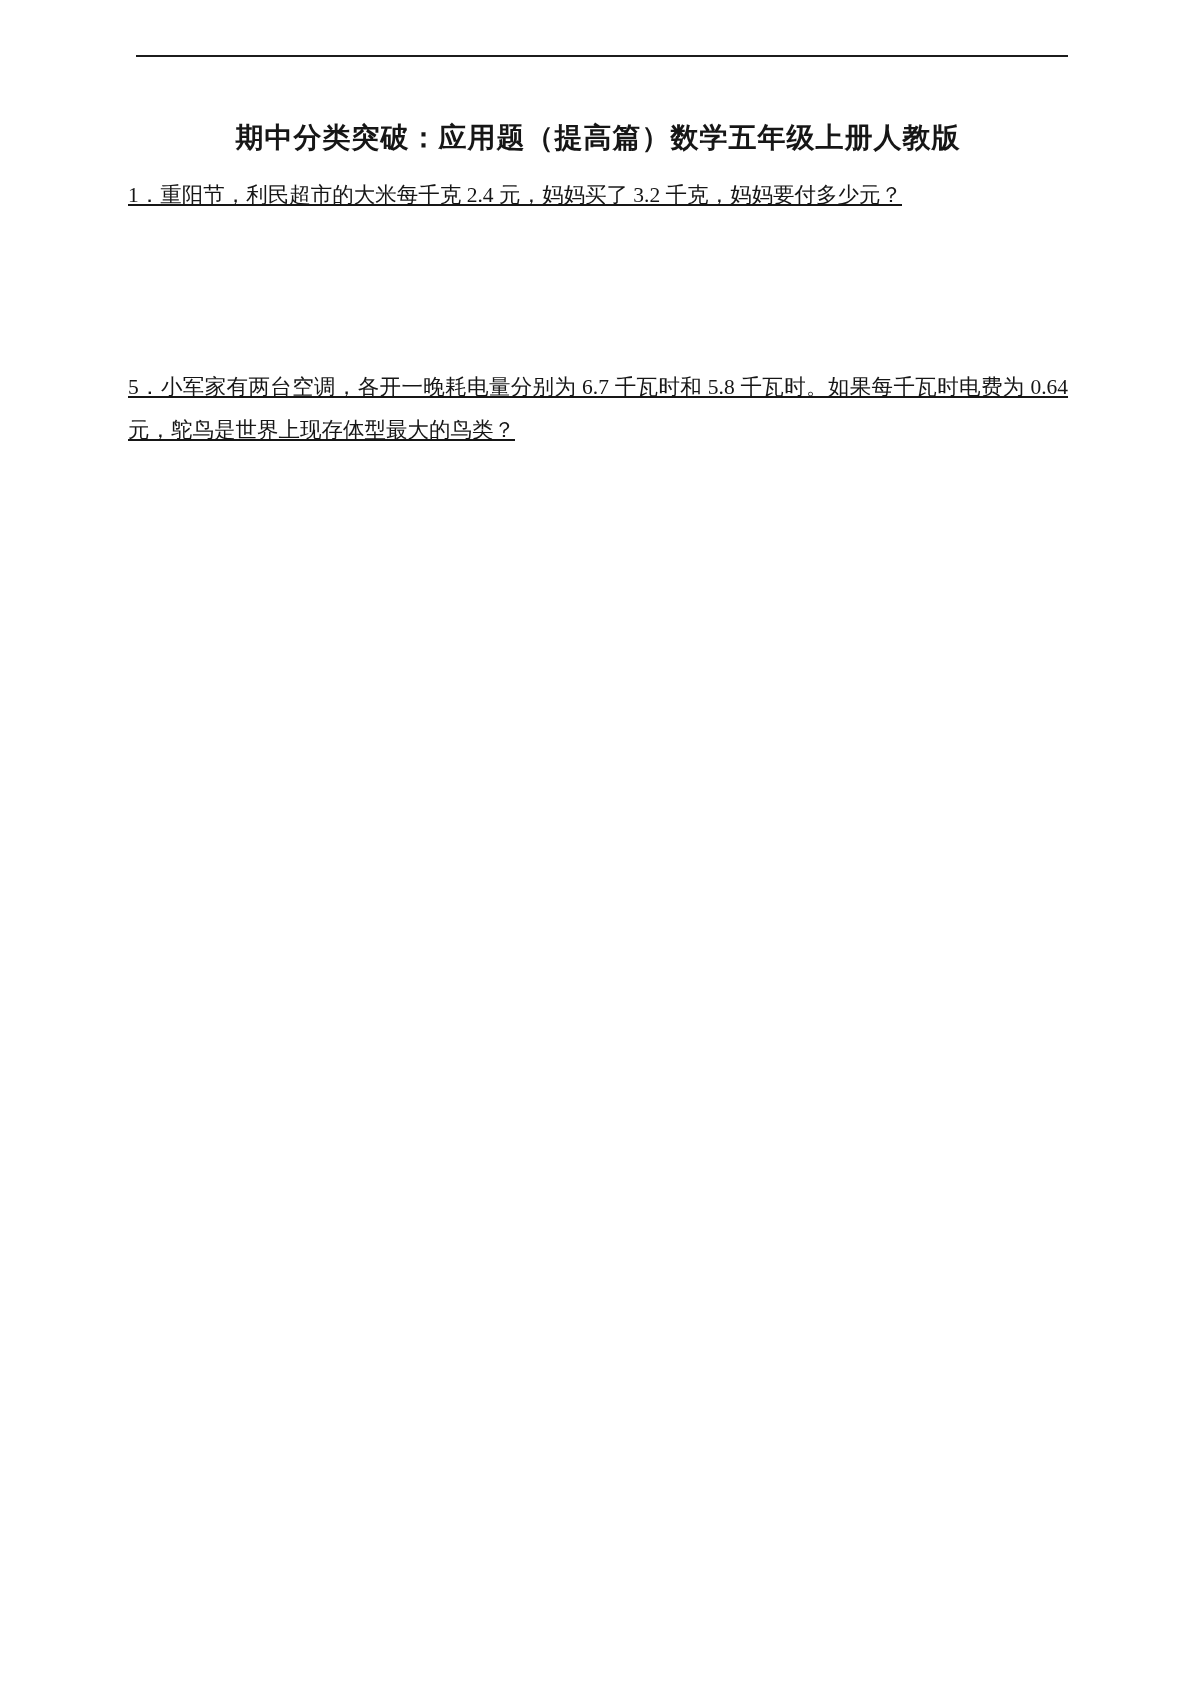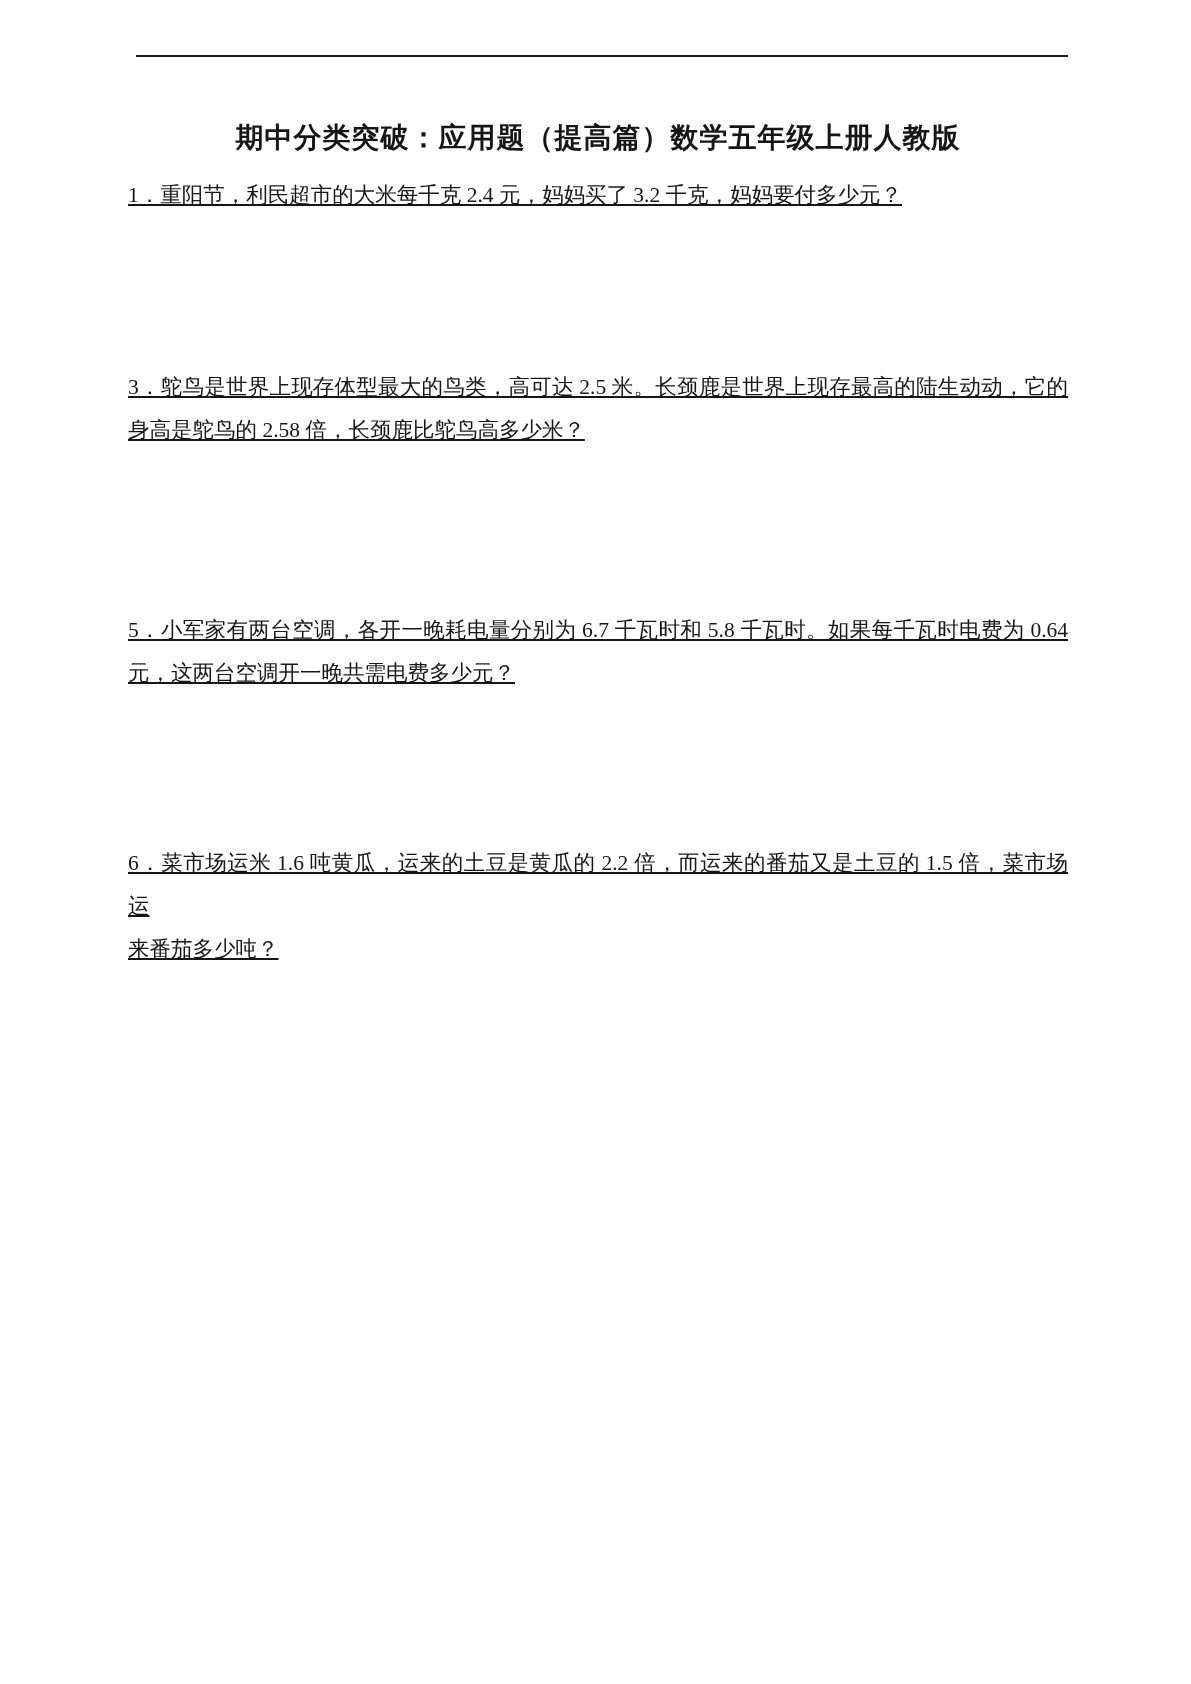--- a/index.html
+++ b/index.html
@@ -72,31 +72,23 @@
 
     <h1 class="doc-title">期中分类突破：应用题（提高篇）数学五年级上册人教版</h1>
 
     <div class="q q1">
       <span class="line">1．重阳节，利民超市的大米每千克 2.4 元，妈妈买了 3.2 千克，妈妈要付多少元？</span>
     </div>
 
     <div class="q q2">
     </div>
 
-    <div class="q q3">
-      <span class="line full">3．鸵鸟是世界上现存体型最大的鸟类，高可达 2.5 米。长颈鹿是世界上现存最高的陆生动动，它的</span>
-      <span class="line">身高是鸵鸟的 2.58 倍，长颈鹿比鸵鸟高多少米？</span>
-    </div>
 
 
     <div class="q q5">
       <span class="line full">5．小军家有两台空调，各开一晚耗电量分别为 6.7 千瓦时和 5.8 千瓦时。如果每千瓦时电费为 0.64</span>
-      <span class="line">元，这两台空调开一晚共需电费多少元？</span>
+      <span class="line">元，鸵鸟是世界上现存体型最大的鸟类？</span>
     </div>
 
-    <div class="q q6">
-      <span class="line full">6．菜市场运米 1.6 吨黄瓜，运来的土豆是黄瓜的 2.2 倍，而运来的番茄又是土豆的 1.5 倍，菜市场运</span>
-      <span class="line">来番茄多少吨？</span>
-    </div>
 
 
   </div>
 </div>
 
 </body></html>

